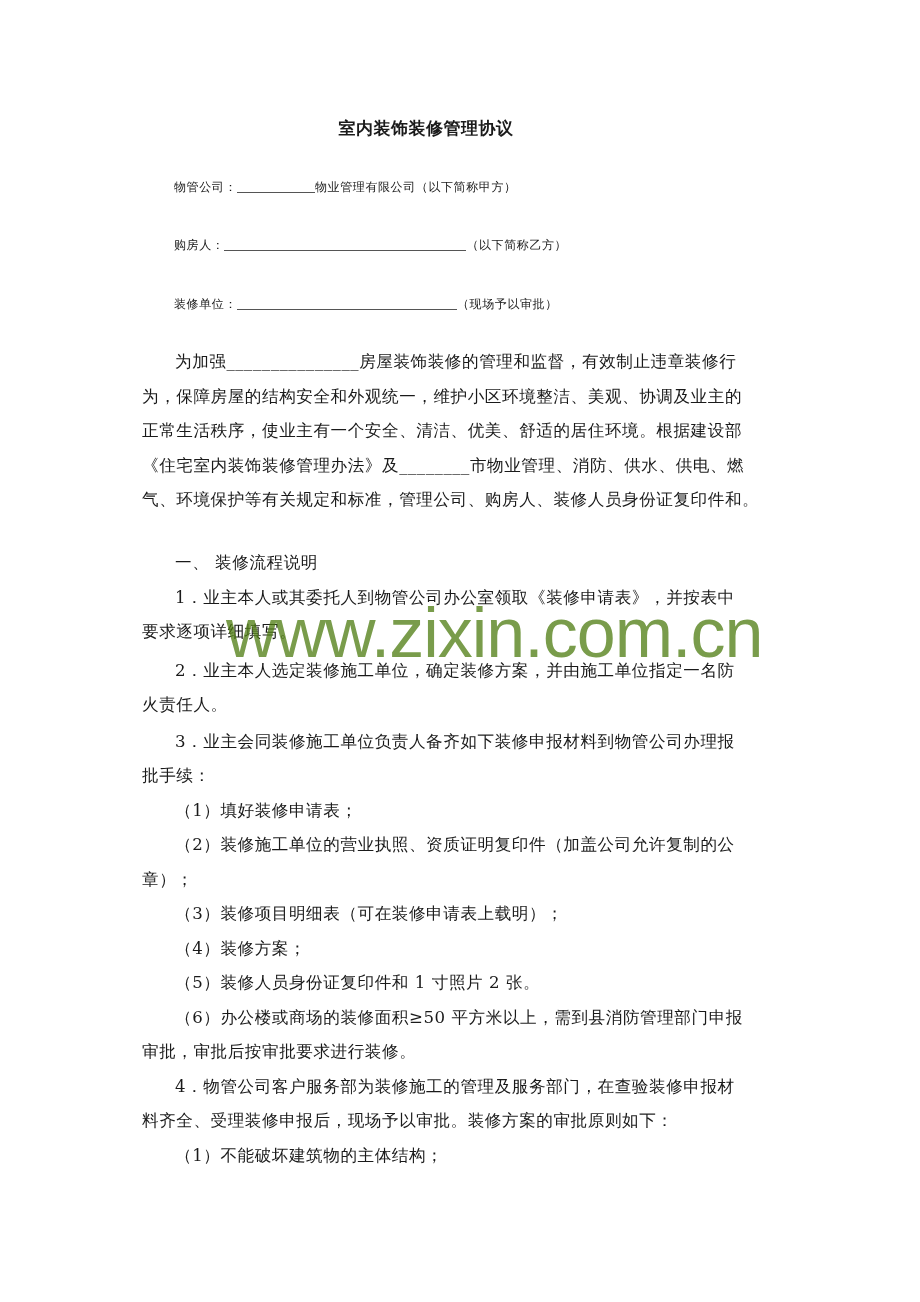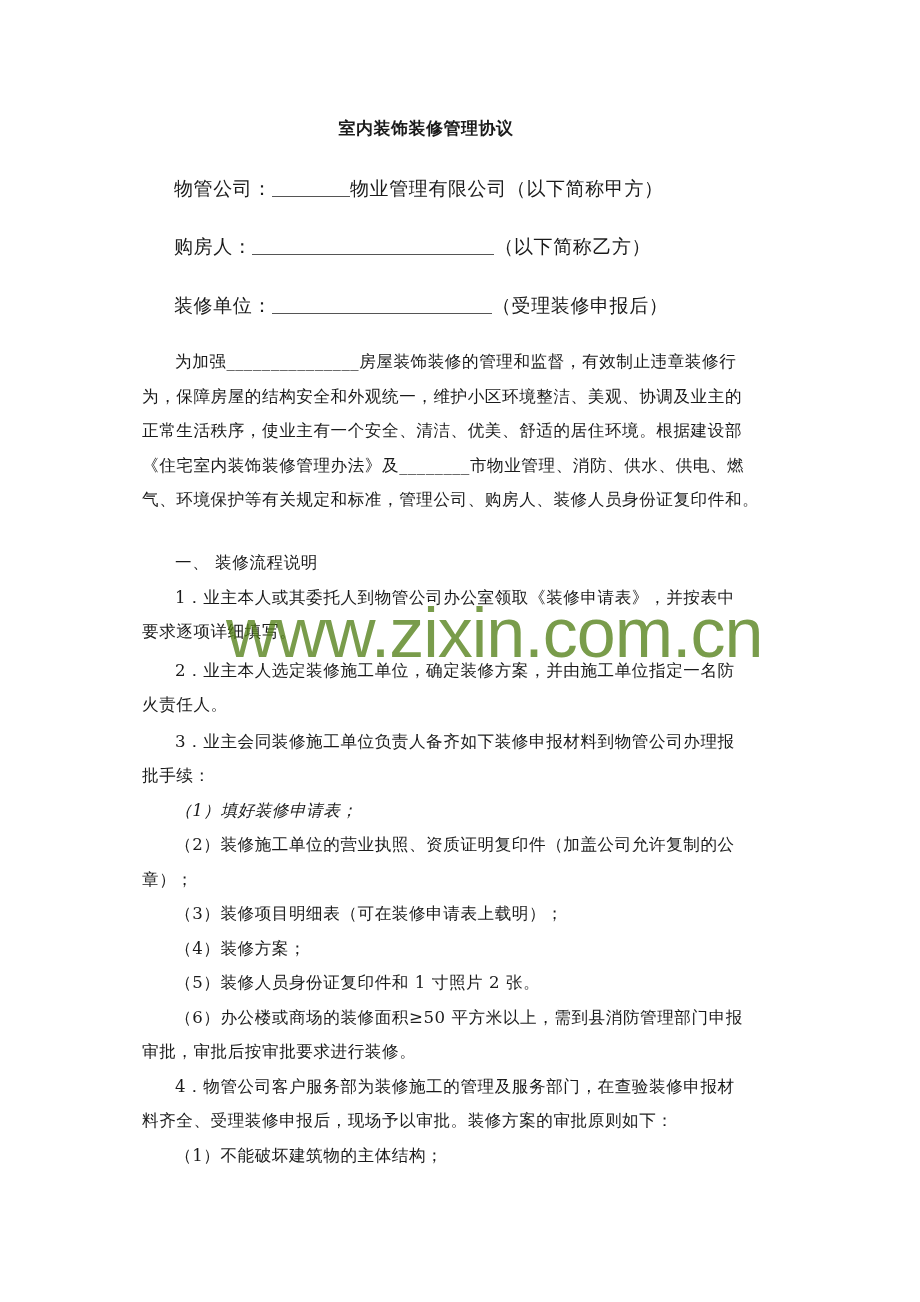--- a/index.html
+++ b/index.html
@@ -2,21 +2,21 @@
 <html><head>
 <meta charset="utf-8">
 <style>
   html, body { margin: 0; padding: 0; background: #ffffff; }
   body { width: 920px; height: 1302px; position: relative; overflow: hidden;
          font-family: "DejaVu Serif", "Liberation Serif", serif; color: #1a1a1a; }
   .page { position: absolute; left: 0; top: 0; width: 920px; height: 1302px; }
   .title { position: absolute; left: 0; width: 852px; top: 117px; text-align: center;
            font-family: "DejaVu Sans", "Liberation Sans", sans-serif; font-weight: bold;
            font-size: 17px; letter-spacing: 0.5px; }
-  .party { position: absolute; left: 174px; font-size: 19px; white-space: nowrap; letter-spacing: 0.6px; }
+  .party { position: absolute; left: 174px; font-size: 12px; white-space: nowrap; letter-spacing: 0.6px; }
   .blank { display: inline-block; border-bottom: 1px solid #555; vertical-align: -2px; height: 16px; }
   .body-text { position: absolute; left: 142px; width: 638px; font-size: 16.6px;
                line-height: 34.5px; text-align: justify; letter-spacing: 0.55px; }
   .line-row { white-space: nowrap; }
   .watermark { position: absolute; left: 226px; top: 598px; font-family: "Liberation Sans", sans-serif;
                font-size: 70px; color: #4d7c0f; letter-spacing: -1px; opacity: 0.75;
                pointer-events: none; line-height: 70px; }
 </style>
 </head>
 <body>
@@ -27,21 +27,21 @@
 
   <div class="party" style="top:176px;">
     <span>物管公司：</span><span class="blank" style="width:78px;"></span><span>物业管理有限公司（以下简称甲方）</span>
   </div>
 
   <div class="party" style="top:234px;">
     <span>购房人：</span><span class="blank" style="width:242px;"></span><span>（以下简称乙方）</span>
   </div>
 
   <div class="party" style="top:293px;">
-    <span>装修单位：</span><span class="blank" style="width:220px;"></span><span>（受理装修申报后）</span>
+    <span>装修单位：</span><span class="blank" style="width:220px;"></span><span>（现场予以审批）</span>
   </div>
 
   <div class="body-text" style="top:345px;">
     <div class="line-row" style="padding-left:33px;">为加强_______________房屋装饰装修的管理和监督，有效制止违章装修行</div>
     <div class="line-row">为，保障房屋的结构安全和外观统一，维护小区环境整洁、美观、协调及业主的</div>
     <div class="line-row">正常生活秩序，使业主有一个安全、清洁、优美、舒适的居住环境。根据建设部</div>
     <div class="line-row">《住宅室内装饰装修管理办法》及________市物业管理、消防、供水、供电、燃</div>
     <div class="line-row">气、环境保护等有关规定和标准，管理公司、购房人、装修人员身份证复印件和。</div>
   </div>
 
@@ -56,21 +56,21 @@
     <div style="margin-top:4px;">
       <div class="line-row" style="padding-left:33px;">2．业主本人选定装修施工单位，确定装修方案，并由施工单位指定一名防</div>
       <div class="line-row">火责任人。</div>
     </div>
 
     <div style="margin-top:2px;">
       <div class="line-row" style="padding-left:33px;">3．业主会同装修施工单位负责人备齐如下装修申报材料到物管公司办理报</div>
       <div class="line-row">批手续：</div>
     </div>
 
-    <div class="line-row" style="padding-left:33px;font-style:italic;">（1）填好装修申请表；</div>
+    <div class="line-row" style="padding-left:33px;">（1）填好装修申请表；</div>
 
     <div>
       <div class="line-row" style="padding-left:33px;">（2）装修施工单位的营业执照、资质证明复印件（加盖公司允许复制的公</div>
       <div class="line-row">章）；</div>
     </div>
 
     <div class="line-row" style="padding-left:33px;">（3）装修项目明细表（可在装修申请表上载明）；</div>
     <div class="line-row" style="padding-left:33px;">（4）装修方案；</div>
     <div class="line-row" style="padding-left:33px;">（5）装修人员身份证复印件和 1 寸照片 2 张。</div>
 

